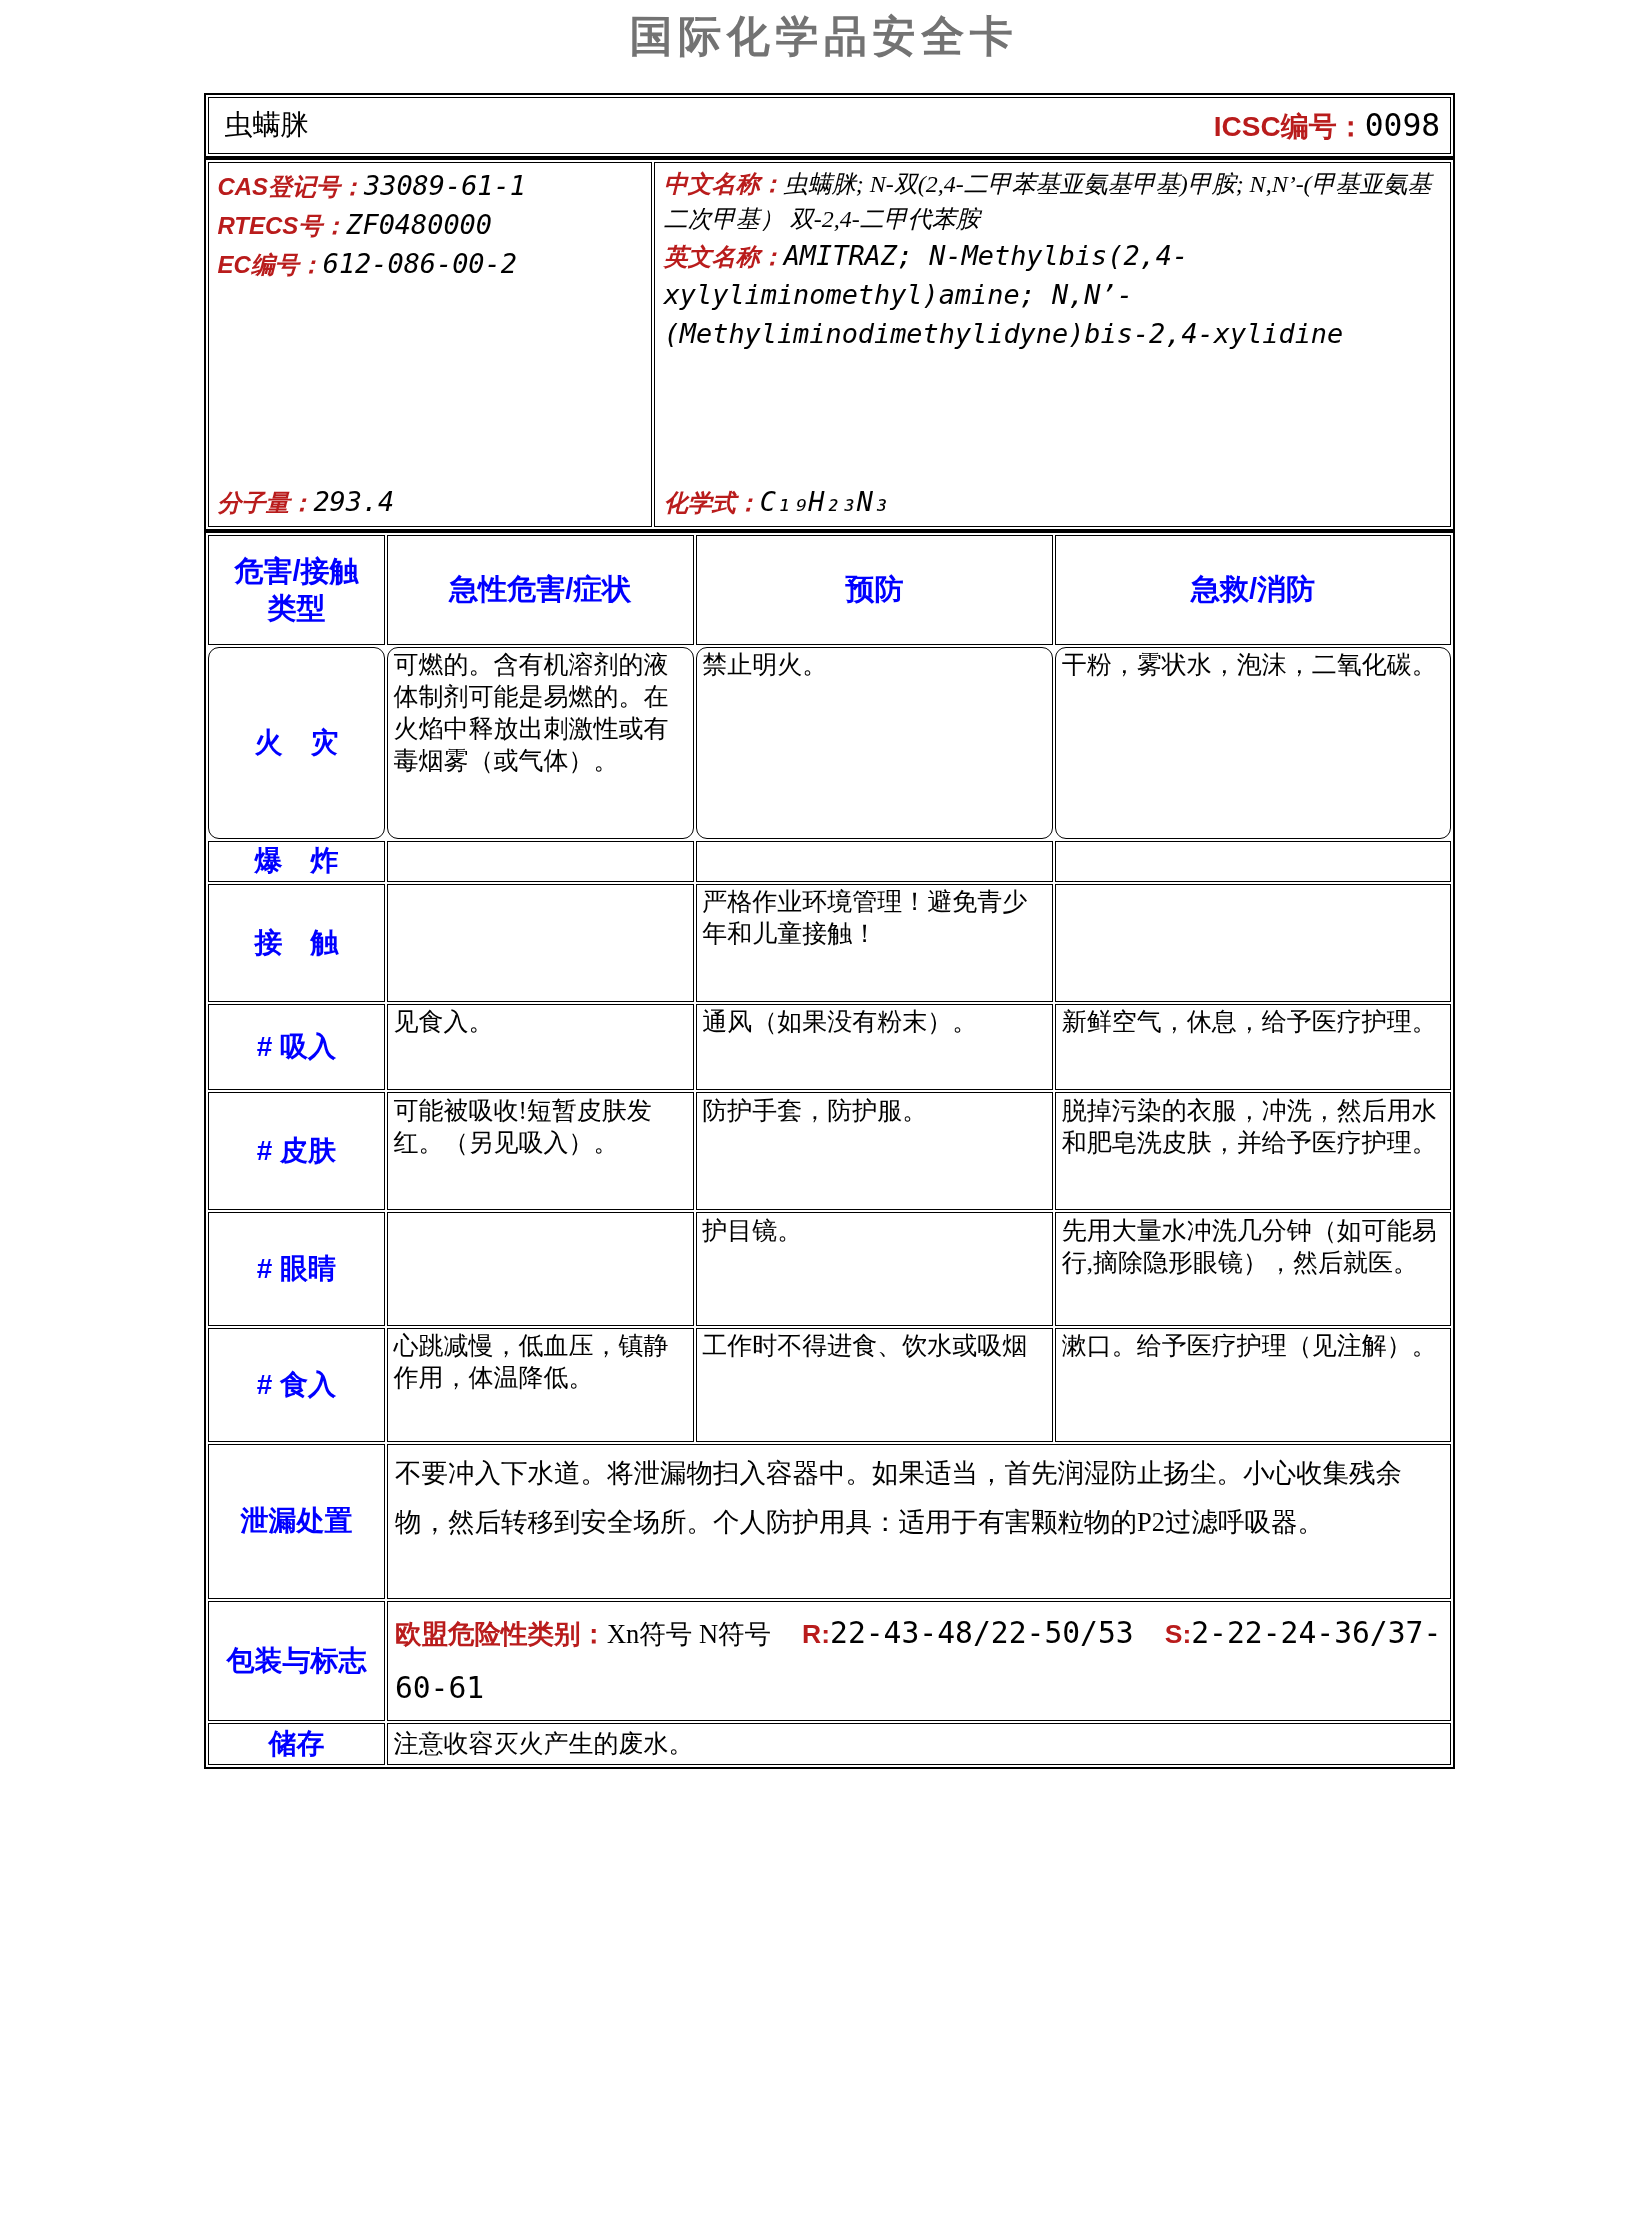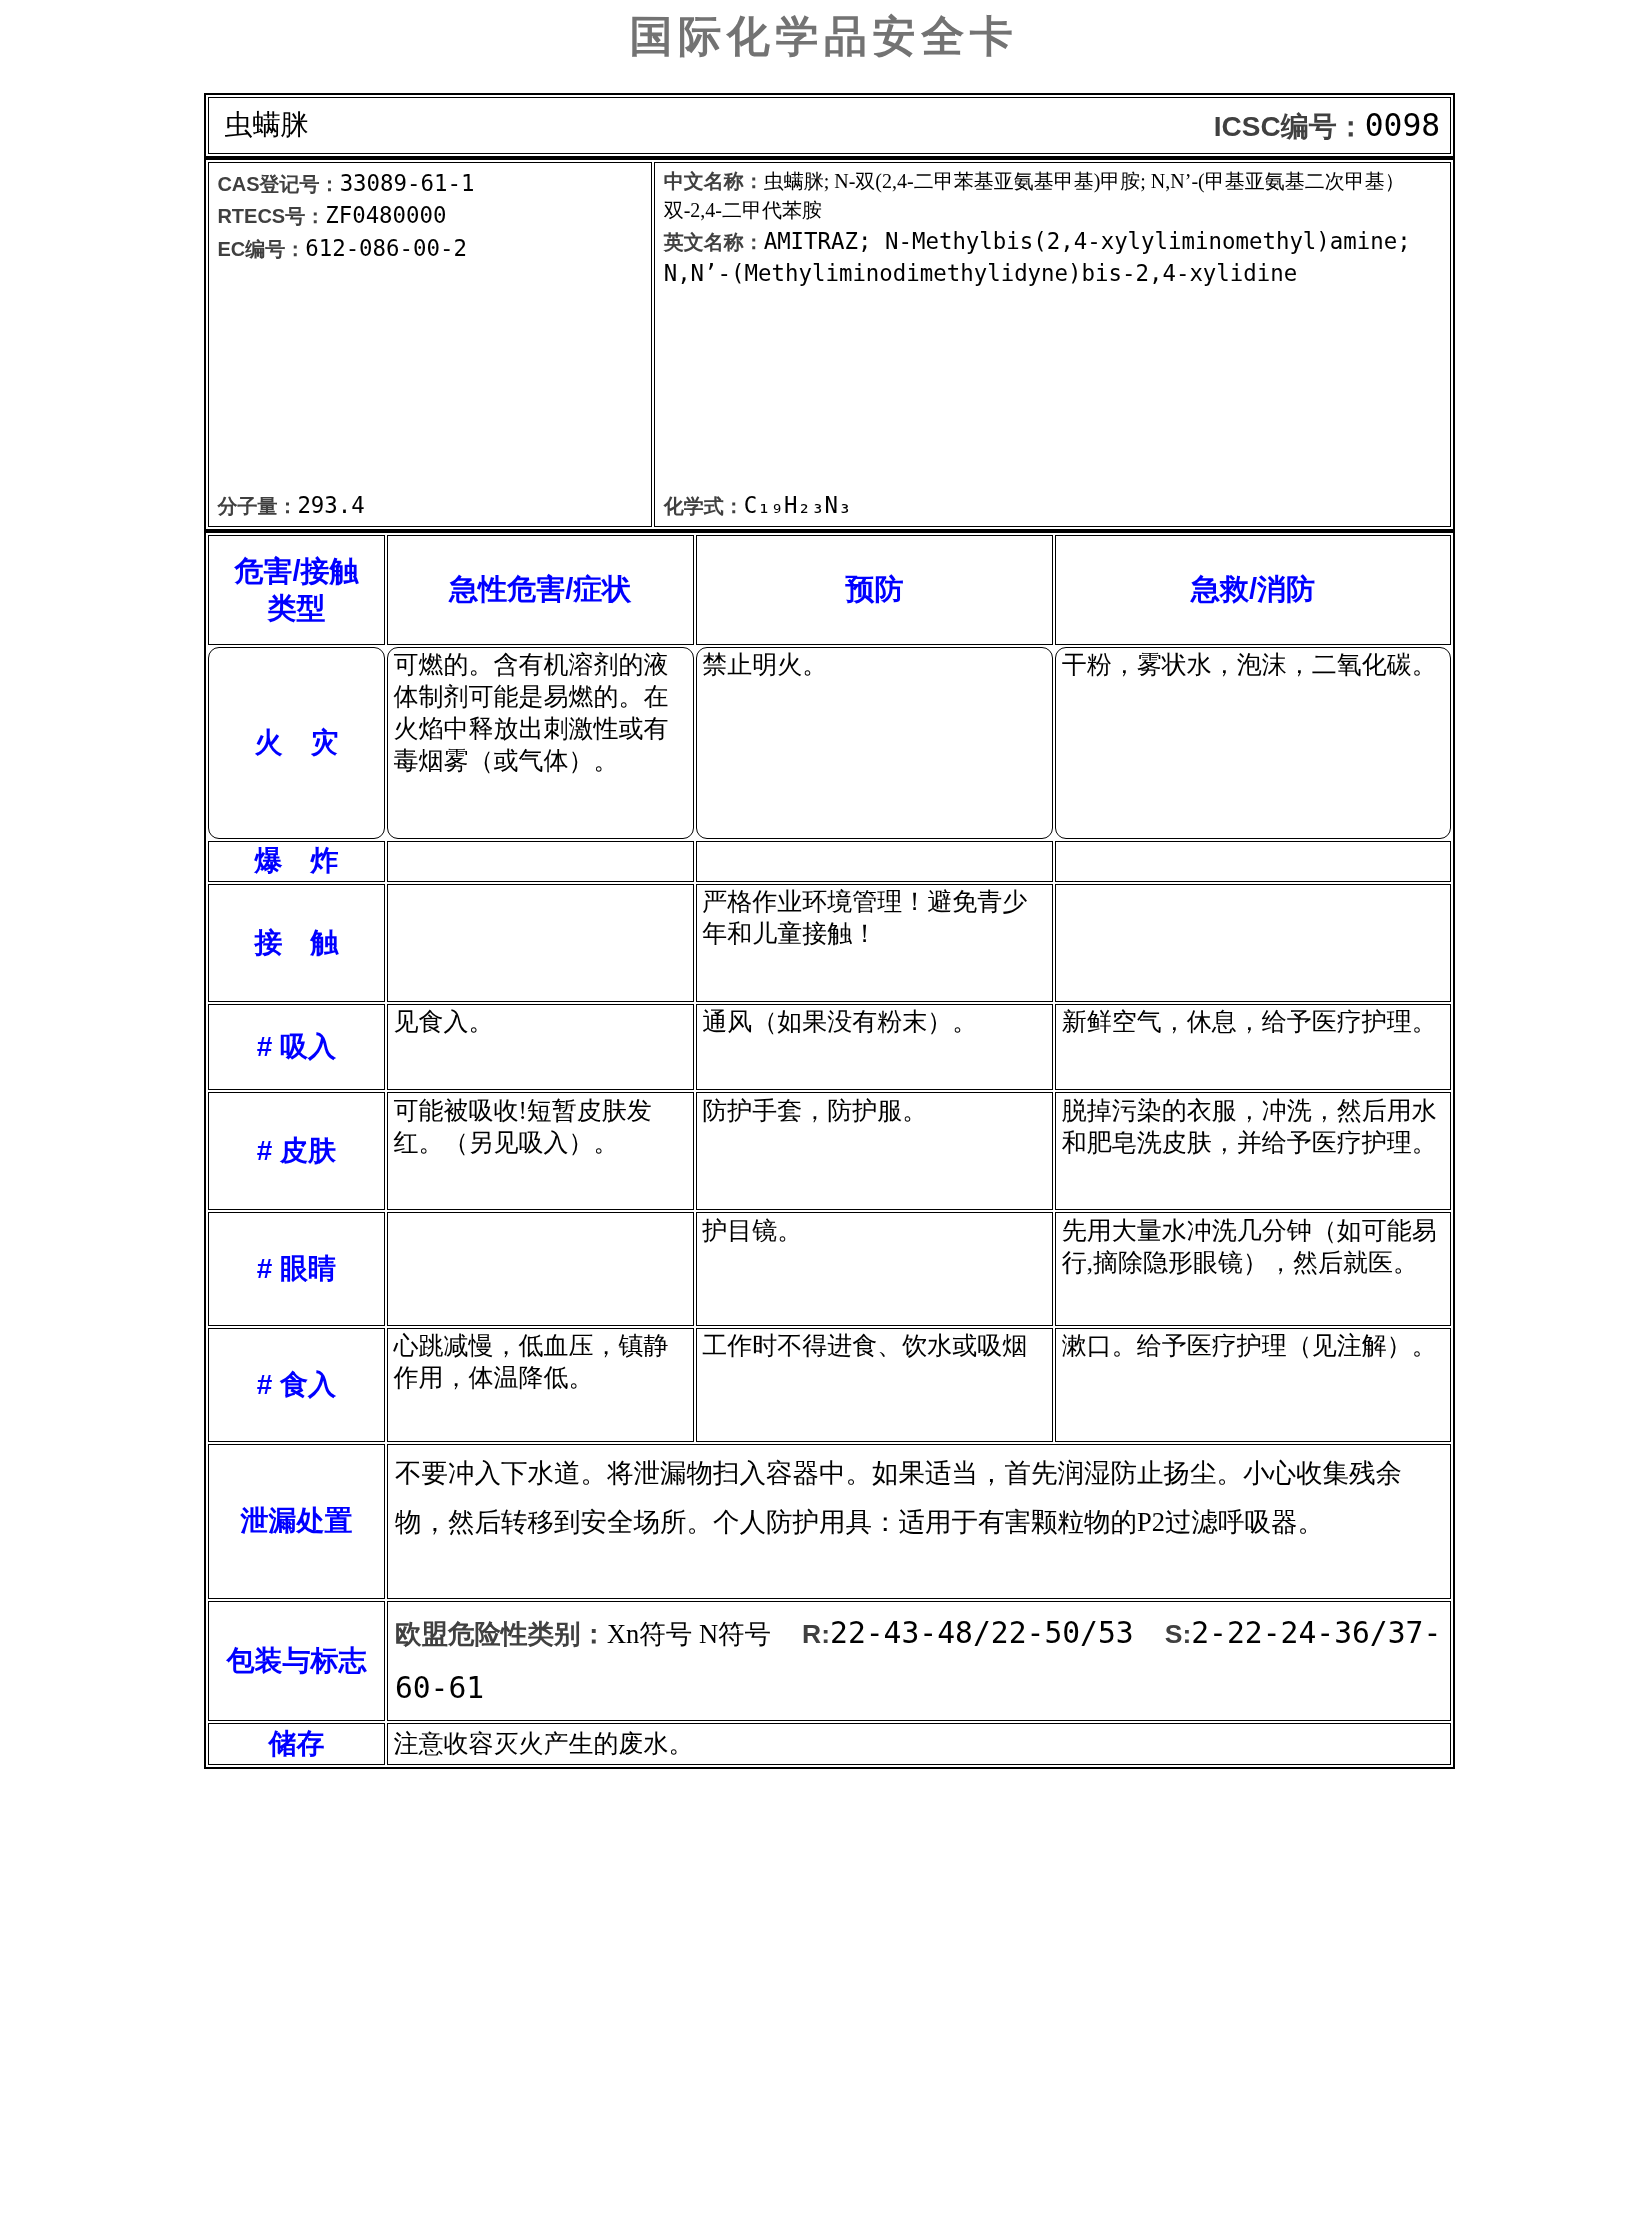--- a/index.html
+++ b/index.html
@@ -7,33 +7,33 @@
        font-family:"Liberation Serif","DejaVu Serif",serif;}
   .page-title{position:absolute;top:8.4px;left:0;width:1648px;text-align:center;
        color:#737373;font-weight:bold;font-size:43px;letter-spacing:5.6px;
        font-family:"Liberation Serif","DejaVu Serif",serif;}
   .card{position:absolute;left:204px;top:93px;width:1251px;}
   table.sec{width:100%;border-collapse:separate;border-spacing:2.1px;
        border:2.1px solid #000;background:#fff;table-layout:fixed;}
   td{border:1.4px solid #000;vertical-align:top;padding:1.4px 5.6px;
        font-size:25px;line-height:1.28;overflow:hidden;word-break:break-word;}
   
-  .blue{color:#404040;font-weight:bold;
+  .blue{color:#b91c1c;font-weight:bold;
        font-family:"Liberation Sans","DejaVu Sans",sans-serif;}
   .lblcell{vertical-align:middle;text-align:center;color:#0000ff;font-weight:bold;
        font-family:"Liberation Sans","DejaVu Sans",sans-serif;font-size:28px;line-height:1.3;}
   .mono{font-family:"DejaVu Sans Mono","Liberation Mono",monospace;font-size:1.12em;}
   
   .namecell{height:52px;vertical-align:middle;}
   .namebar{display:flex;justify-content:space-between;align-items:center;width:100%;}
   .subst-name{font-size:28px;padding-left:9.8px;}
   .icsc{padding-right:4.2px;font-size:28px;}
   .icsc .blue{font-size:28px;}
   
-  .infocell{height:355px;font-size:20px;line-height:1.45;padding:4.2px 8.4px;}
+  .infocell{height:355px;font-size:24px;line-height:1.45;padding:4.2px 8.4px;font-style:italic;}
   .vsplit{display:flex;flex-direction:column;justify-content:space-between;height:100%;}
   .info p{margin:0;}
   
   .h-head td{height:105px;vertical-align:middle;text-align:center;white-space:pre-line;
        color:#0000ff;font-weight:bold;font-size:29px;
        font-family:"Liberation Sans","DejaVu Sans",sans-serif;}
   .h-fire td{height:187px;border-radius:11px;} .h-expl td{height:36px;} .h-cont td{height:113px;}
   .h-inh td{height:82px;}  .h-skin td{height:113px;} .h-eye td{height:109px;}
   .h-ing td{height:109px;}
   .h-spill td{height:145px;} .h-pack td{height:102px;}

